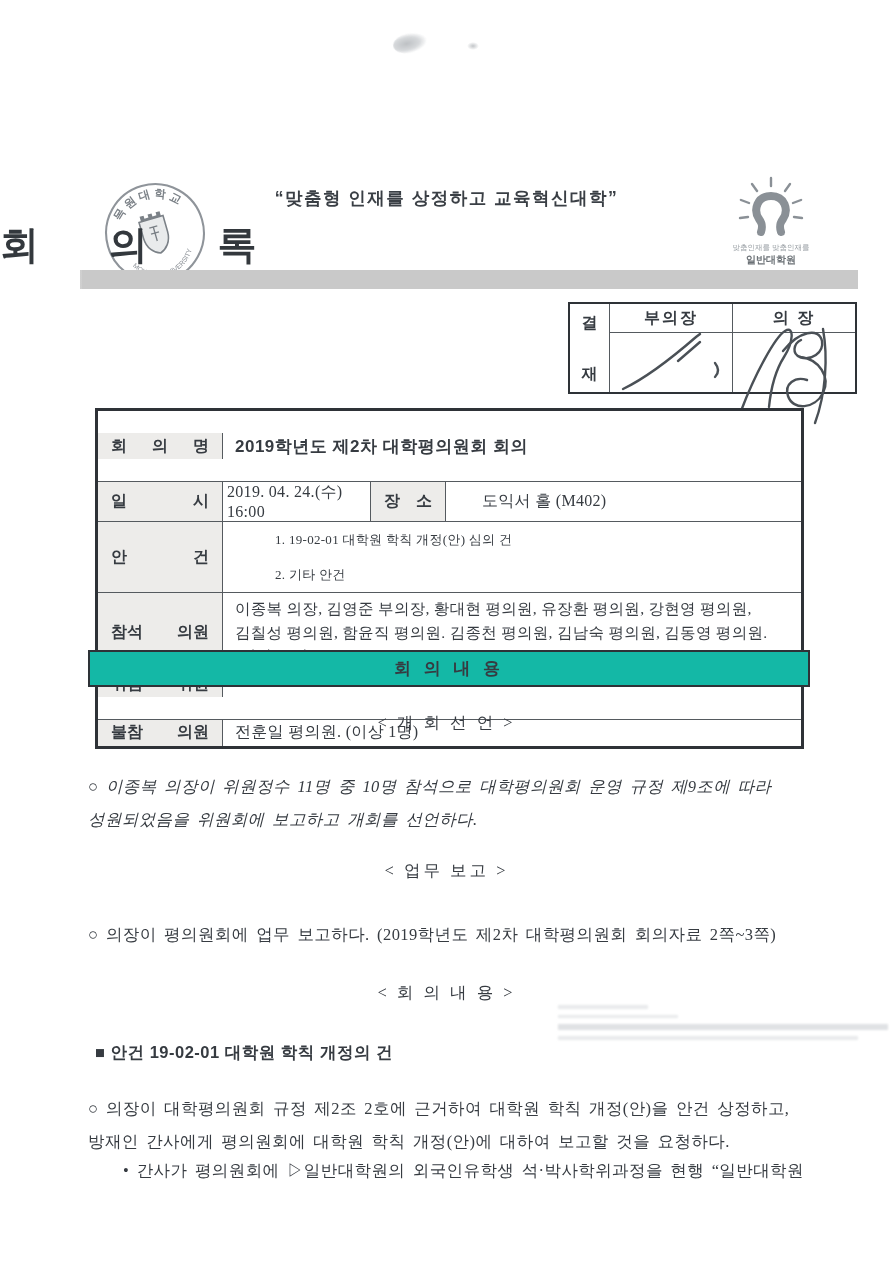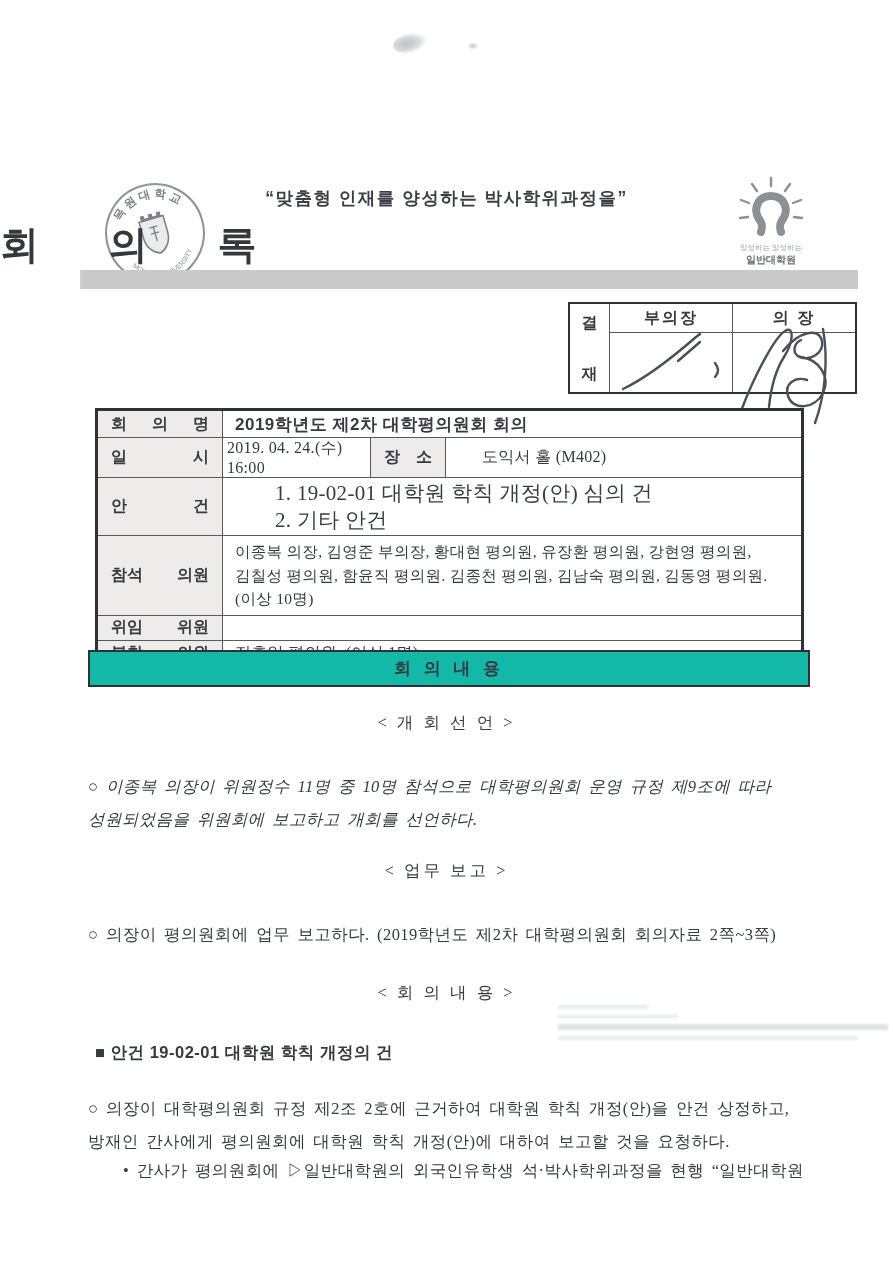--- a/index.html
+++ b/index.html
@@ -51,28 +51,28 @@
   .info-table { left:95px; top:408px; width:709px; box-sizing:border-box;
     border:3px solid #2e3237; background:#fff; }
   .it-row { display:flex; border-top:1.5px solid #555a5f; align-items:stretch; }
   .it-row.first { border-top:none; }
   .it-label { flex:0 0 125px; background:#edecea; border-right:1.5px solid #555a5f;
     box-sizing:border-box; display:flex; align-items:center; padding:0 13px;
     font-family:"Liberation Sans",sans-serif; font-weight:bold; font-size:16px; }
   .it-label span { width:100%; text-align:justify; text-align-last:justify; }
   .it-value { flex:1; display:flex; align-items:center; padding:0 12px; font-size:16px;
     letter-spacing:.3px; }
-  .h27 { min-height:26px; } .h58 { min-height:57px;gap:22px; } .h72 { min-height:70px; }
+  .h27 { min-height:26px;margin-top:22px; } .h58 { min-height:57px;gap:22px; } .h72 { min-height:70px; }
   .h25 { min-height:24px; }
   .v-bold { font-family:"Liberation Sans",sans-serif; font-weight:bold; font-size:17px; letter-spacing:.5px; }
   .cell-datetime { flex:0 0 148px; justify-content:center; border-right:1.5px solid #555a5f; box-sizing:border-box; padding:0 4px; }
   .place-label { flex:0 0 75px; }
   .cell-place { padding-left:36px; }
   .pre { white-space:pre-line; align-items:center; }
-  .agenda-cell { line-height:27px; font-size:21px;padding-left:30px; }
+  .agenda-cell { line-height:35px; font-size:13px;padding-left:30px; }
   .attendees-cell { line-height:23.5px; font-size:15.5px; padding-top:4px; padding-bottom:4px; }
 
   
   .content-bar { left:88px; top:650px; width:722px; height:37px; box-sizing:border-box;
     border:2.5px solid #2e3237; background:#14b8a6; display:flex; align-items:center; justify-content:center;
     font-family:"Liberation Sans",sans-serif; font-weight:bold; font-size:17px; letter-spacing:4px; }
 
   
   .sec-head { left:0; right:0; text-align:center; font-size:16.5px; letter-spacing:3px; font-weight:500; }
   .para { left:88px; width:726px; font-size:16.5px; line-height:33px;
@@ -108,37 +108,37 @@
     <text font-family="Liberation Sans, sans-serif" font-size="6.5" fill="#8b9096">
       <textPath href="#sealBottom" startOffset="50%" text-anchor="middle">MOKWON UNIVERSITY</textPath>
     </text>
     <g stroke="#7b8187" fill="#e9ebec">
       <path d="M38,36 h24 v16 c0,10 -6,16 -12,18 c-6,-2 -12,-8 -12,-18 z" stroke-width="1.5"></path>
       <path d="M40,36 v-5 h4 v3 h4 v-3 h4 v3 h4 v-3 h4 v5" fill="#7b8187" stroke="none"></path>
       <path d="M46,44 h8 M46,50 h8 M50,44 v14" stroke-width="1.3" fill="none"></path>
     </g>
   </svg>
 
-  <div class="abs slogan">“맞춤형 인재를 양성하는 박사학위과정을”</div>
+  <div class="abs slogan">“맞춤형 인재를 상정하고 교육혁신대학”</div>
   <div class="abs doc-title">회 의 록</div>
 
   <div class="abs brand">
     <svg width="74" height="62" viewBox="0 0 74 62">
       <g stroke="#8a9096" stroke-width="2.4" stroke-linecap="round">
         <line x1="37" y1="2" x2="37" y2="10"></line>
         <line x1="18" y1="8" x2="23" y2="15"></line>
         <line x1="56" y1="8" x2="51" y2="15"></line>
         <line x1="7" y1="24" x2="15" y2="27"></line>
         <line x1="67" y1="24" x2="59" y2="27"></line>
         <line x1="6" y1="42" x2="14" y2="41"></line>
         <line x1="68" y1="42" x2="60" y2="41"></line>
       </g>
       <path d="M27,56 c2,-6 1,-9 -2,-13 c-6,-9 -2,-23 12,-23 c14,0 18,14 12,23 c-3,4 -4,7 -2,13" fill="none" stroke="#8a9096" stroke-width="8" stroke-linecap="round"></path>
     </svg>
-    <div class="cap1">양성하는 양성하는</div>
+    <div class="cap1">맞춤인재를 맞춤인재를</div>
     <div class="cap2">일반대학원</div>
   </div>
 
   <div class="abs band"></div>
 
   <div class="abs approval">
     <div class="ap-label">
       <span>결</span>
       <span>재</span>
     </div>

